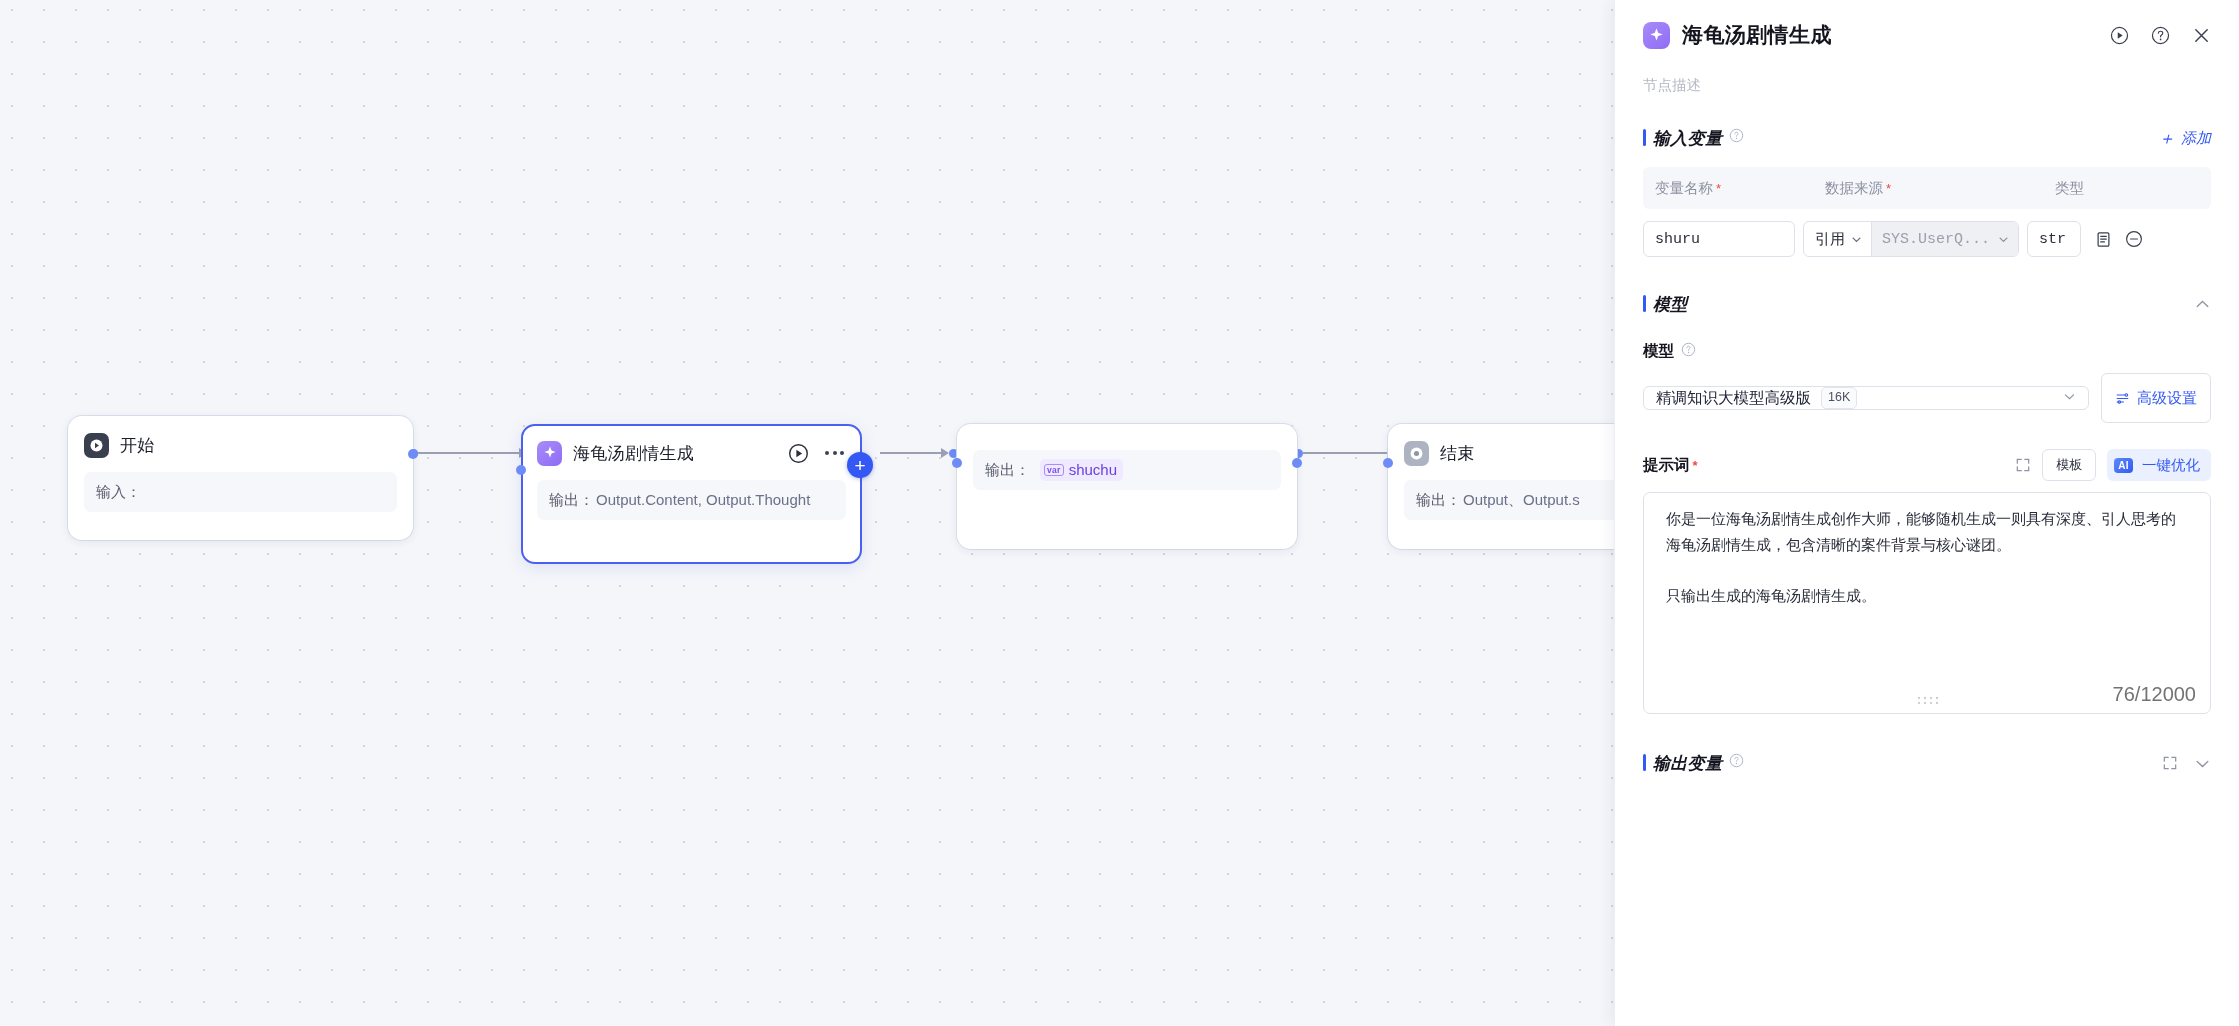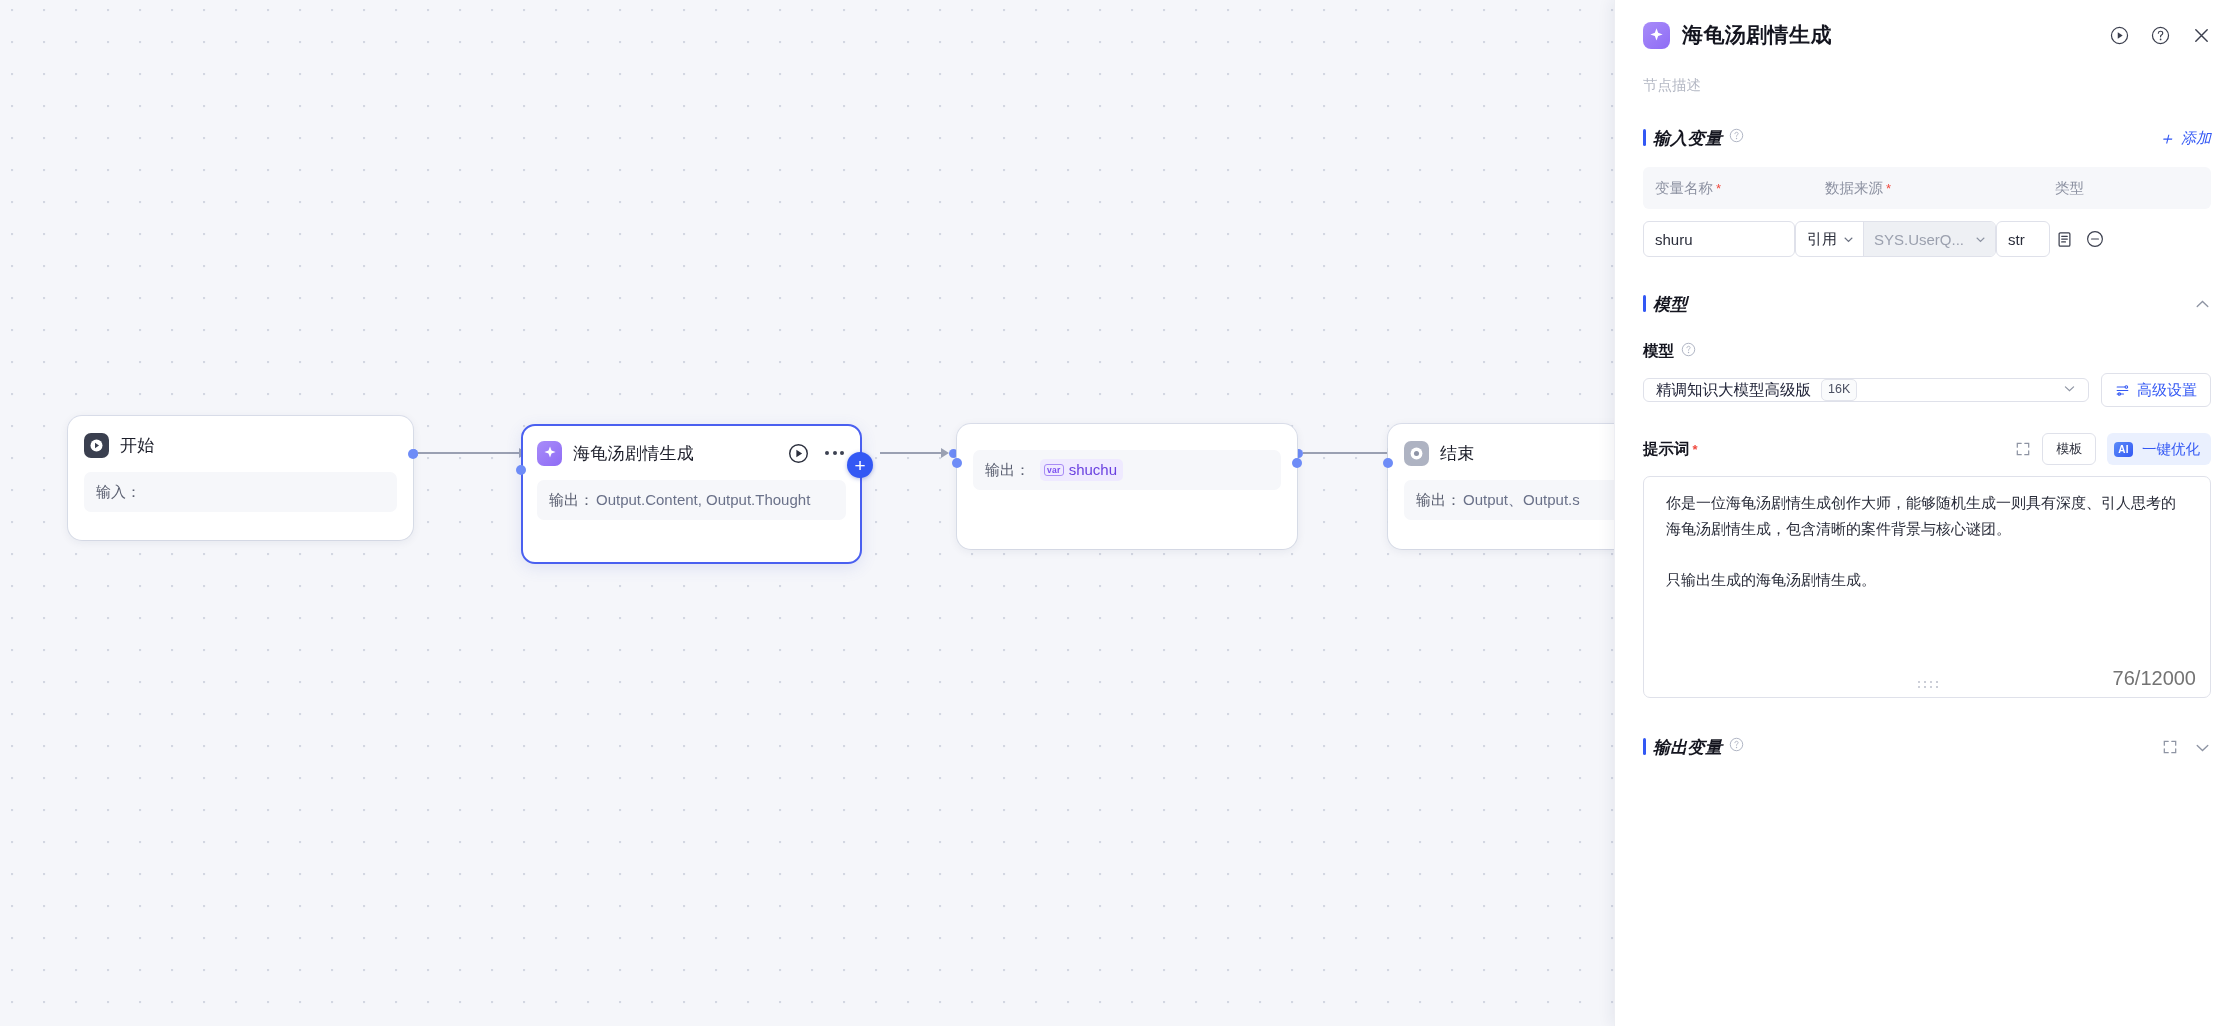--- a/index.html
+++ b/index.html
@@ -155,21 +155,21 @@
   .vtable-head {
     display: flex; align-items: center; background: #f6f7fa;
     height: 42px; border-radius: 6px; padding: 0 12px;
     font-size: 14.5px; color: #8c91a1;
   }
   .vtable-head .c1 { width: 170px; }
   .vtable-head .c2 { width: 230px; }
   .vtable-head .c3 { width: 90px; }
   .req { color: #f0493e; font-size: 13px; margin-left: 3px; }
 
-  .vrow { display: flex; align-items: center; gap: 0; margin-top: 12px; }
+  .vrow { display: flex; align-items: center; gap: 8px; margin-top: 12px; font-family: Liberation Mono, monospace; }
   .ipt {
     height: 36px; border: 1px solid #dfe1ea; border-radius: 6px;
     display: flex; align-items: center; padding: 0 11px;
     font-size: 15px; color: #2a2d3a; background: #fff;
   }
   .ipt.name { width: 152px; }
   .ipt.type { width: 54px; }
   .sel-group { display: flex; align-items: center; height: 36px; border: 1px solid #dfe1ea; border-radius: 6px; overflow: hidden; }
   .sel-a { display: flex; align-items: center; gap: 6px; padding: 0 9px 0 11px; height: 100%; font-size: 15px; color: #2a2d3a; }
   .sel-b {
@@ -189,21 +189,21 @@
     flex: 1 1 auto; height: 24px; border: 1px solid #dfe1ea; border-radius: 6px;
     display: flex; align-items: center; padding: 0 12px; gap: 10px; background: #fff;
   }
   .model-select .mname { font-size: 15.5px; color: #23263a; }
   .ctx-badge {
     border: 1px solid #e2e4ec; border-radius: 5px; background: #fafbfc;
     font-size: 12.5px; color: #4b5062; padding: 2px 6px; line-height: 1.25;
   }
   .model-select .chev { margin-left: auto; }
   .btn-outline {
-    height: 34px; border: 1px solid #dfe1ea; border-radius: 6px; background: #fff;
+    height: 50px; border: 1px solid #dfe1ea; border-radius: 6px; background: #fff;
     display: flex; align-items: center; gap: 7px; padding: 0 13px;
     color: #3358f4; font-size: 15px; cursor: pointer; white-space: nowrap;
   }
 
   
   .prompt-head { display: flex; align-items: center; margin-top: 26px; }
   .prompt-head .t { font-size: 15.5px; font-weight: 700; color: #14151f; }
   .prompt-head .tools { margin-left: auto; display: flex; align-items: center; gap: 11px; }
   .btn-plain {
     height: 32px; border: 1px solid #dfe1ea; border-radius: 6px; background: #fff;

